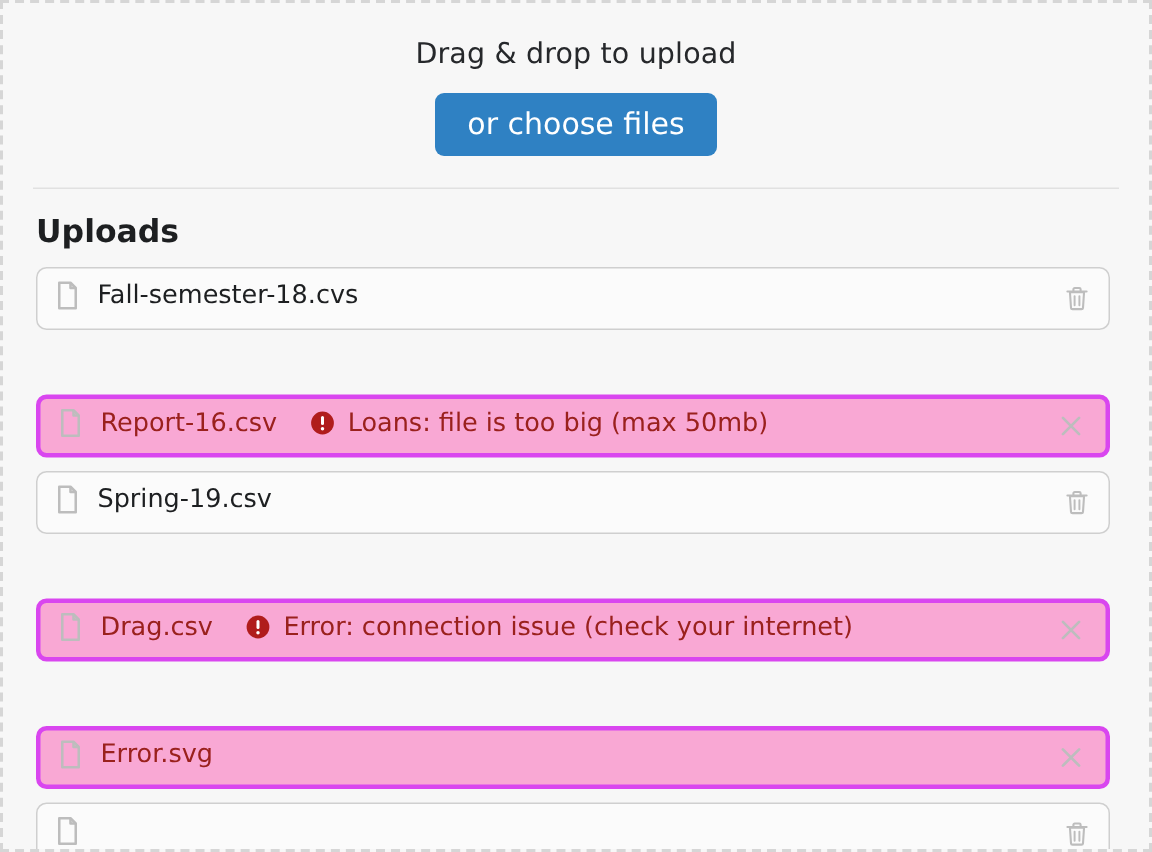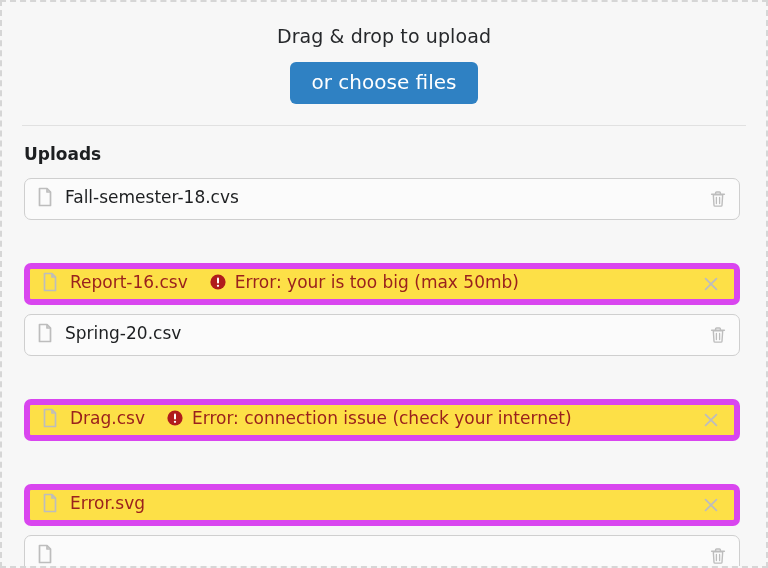--- a/index.html
+++ b/index.html
@@ -52,21 +52,21 @@
   
   .divider {
     height: 1px;
     background: #e1e1e1;
     margin: 21px 20px 0 20px;
   }
 
   
   .uploads-heading {
     margin: 17px 0 0 22px;
-    font-size: 17px;
+    font-size: 21px;
     font-weight: bold;
     color: #1d1f21;
     line-height: 22px;
   }
 
   .upload-list {
     margin: 13px 0 0 0;
     padding: 0 26px 0 22px;
     list-style: none;
   }
@@ -77,22 +77,22 @@
     display: flex;
     align-items: center;
     height: 42px;
     margin-bottom: 9px;
     padding: 0 12px 4px 12px;
     border: 1px solid #cfcfcf;
     border-radius: 7px;
     background: #fbfbfb;
   }
   .upload-row.error {
-    border: 6px solid #d946ef;
-    background: #fde047;
+    border: 3px solid #d946ef;
+    background: #f9a8d4;
     margin-top: 43px;
   }
 
   .file-icon {
     flex: 0 0 auto;
     width: 16px;
     height: 20px;
     margin-right: 12px;
     display: block;
   }
@@ -183,36 +183,36 @@
             <path d="M10 1.6 V5 H13.4" fill="none" stroke="#bdbdbd" stroke-width="1.7" stroke-linejoin="round"></path>
           </svg>
         </span>
         <span class="file-name">Report-16.csv</span>
         <span class="error-block">
           <svg class="alert-icon" viewBox="0 0 16 16" aria-hidden="true">
             <circle cx="8" cy="8" r="7.6" fill="#b01c1c"></circle>
             <rect x="7" y="3.4" width="2" height="6" rx="1" fill="#ffffff"></rect>
             <circle cx="8" cy="11.8" r="1.15" fill="#ffffff"></circle>
           </svg>
-          <span class="error-text">Error: your is too big (max 50mb)</span>
+          <span class="error-text">Loans: file is too big (max 50mb)</span>
         </span>
         <button class="row-action">
           <svg width="18" height="18" viewBox="0 0 18 18" aria-hidden="true">
             <path d="M3.6 3.6 L14.4 14.4 M14.4 3.6 L3.6 14.4" stroke="#bdbdbd" stroke-width="1.8" stroke-linecap="round"></path>
           </svg>
         </button>
       </li>
       <li class="upload-row">
         <span style="display: flex;">
           <svg class="file-icon" viewBox="0 0 16 20" aria-hidden="true">
             <path d="M2.5 1.5 H10 L13.5 5 V18.5 H2.5 Z" fill="none" stroke="#bdbdbd" stroke-width="1.7" stroke-linejoin="round"></path>
             <path d="M10 1.6 V5 H13.4" fill="none" stroke="#bdbdbd" stroke-width="1.7" stroke-linejoin="round"></path>
           </svg>
         </span>
-        <span class="file-name">Spring-20.csv</span>
+        <span class="file-name">Spring-19.csv</span>
         <button class="row-action">
           <svg width="18" height="18" viewBox="0 0 18 18" aria-hidden="true">
             <path d="M2.6 4.3 H15.4" stroke="#bdbdbd" stroke-width="1.4" stroke-linecap="round"></path>
             <path d="M6.6 4.3 V2.9 A0.9 0.9 0 0 1 7.5 2 h3 a0.9 0.9 0 0 1 0.9 0.9 V4.3" fill="none" stroke="#bdbdbd" stroke-width="1.4" stroke-linejoin="round"></path>
             <path d="M4.3 4.8 H13.7 L13.0 15.2 A1 1 0 0 1 12.0 16.1 H6.0 A1 1 0 0 1 5.0 15.2 Z" fill="none" stroke="#bdbdbd" stroke-width="1.4" stroke-linejoin="round"></path>
             <path d="M7.4 7.4 V13.5 M10.6 7.4 V13.5" stroke="#bdbdbd" stroke-width="1.3" stroke-linecap="round"></path>
           </svg>
         </button>
       </li>
       <li class="upload-row error">

